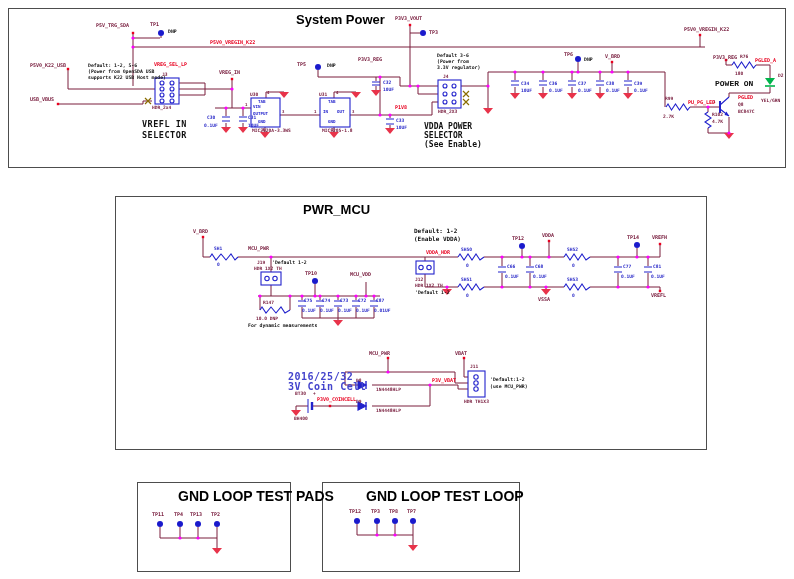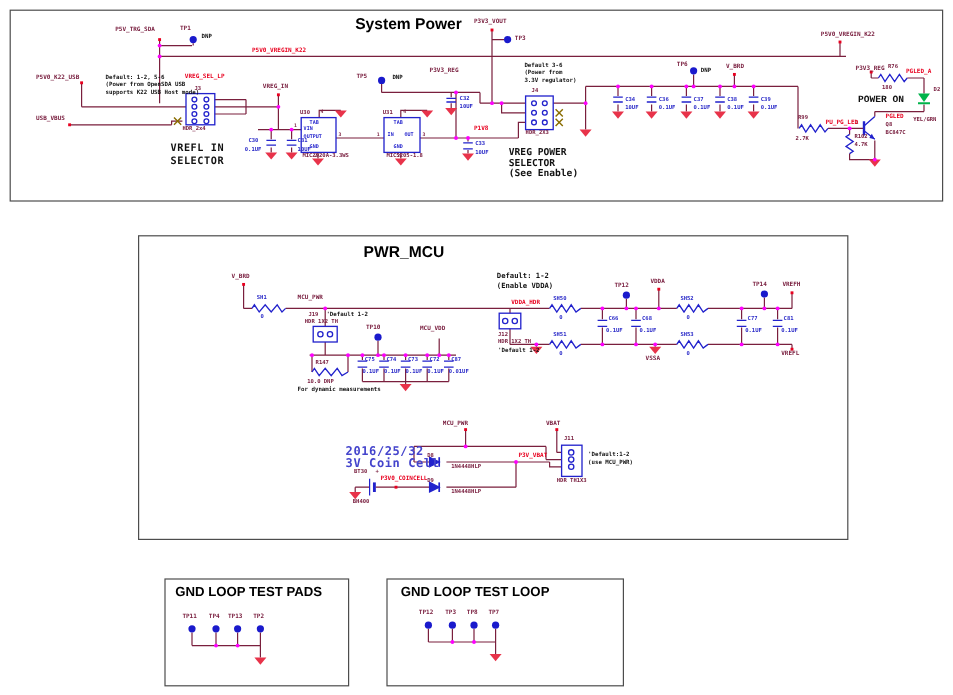--- a/index.html
+++ b/index.html
@@ -2,21 +2,21 @@
 <html><head>
 <meta charset="utf-8">
 <style>
   html,body{margin:0;padding:0;background:#ffffff;}
   #canvas{position:relative;width:794px;height:579px;background:#fff;overflow:hidden;
           font-family:"DejaVu Sans Mono",monospace;}
   svg{position:absolute;left:0;top:0;}
   .box{position:absolute;border:1px solid #4d4d4d;background:transparent;}
   .lbl{position:absolute;white-space:pre;line-height:1.15;}
   .title{font-family:"Liberation Sans","DejaVu Sans",sans-serif;font-size:13px;font-weight:bold;color:#000;}
-  .boxtitle{font-family:"Liberation Sans","DejaVu Sans",sans-serif;font-size:11px;font-weight:bold;color:#000;}
+  .boxtitle{font-family:"Liberation Sans","DejaVu Sans",sans-serif;font-size:14px;font-weight:bold;color:#000;margin-left:32px;}
   .cap{font-size:8.5px;font-weight:bold;color:#111;letter-spacing:0.5px;}
   .cap2{font-size:8px;font-weight:bold;color:#111;}
   .pow{font-family:"Liberation Sans",sans-serif;font-size:8px;font-weight:bold;color:#111;}
   .net{font-size:5px;font-weight:bold;color:#7a2040;}
   .red{font-size:5px;font-weight:bold;color:#e8001f;}
   .blu{font-size:4.6px;font-weight:bold;color:#2a2ac8;}
   .ref{font-size:4.6px;font-weight:bold;color:#7a2040;}
   .pin{font-size:4.2px;font-weight:bold;color:#2222cc;}
   .num{font-size:4px;font-weight:bold;color:#7a2040;}
   .blk{font-size:4.8px;font-weight:bold;color:#111;}
@@ -334,21 +334,21 @@
   <span class="lbl num" style="left:331px;top:128px;">2</span>
   <span class="lbl num" style="left:336px;top:91px;">4</span>
   <span class="lbl red" style="left:395px;top:105px;">P1V8</span>
   <span class="lbl blu" style="left:396px;top:118px;">C33</span>
   <span class="lbl blu" style="left:396px;top:125px;">10UF</span>
   <span class="lbl blk" style="left:437px;top:53px;">Default 3-6</span>
   <span class="lbl blk" style="left:437px;top:59px;">(Power from</span>
   <span class="lbl blk" style="left:437px;top:65px;">3.3V regulator)</span>
   <span class="lbl ref" style="left:443px;top:74px;">J4</span>
   <span class="lbl ref" style="left:438px;top:109px;">HDR_2X3</span>
-  <span class="lbl cap2" style="left:424px;top:122px;">VREG POWER</span>
+  <span class="lbl cap2" style="left:424px;top:122px;">VDDA POWER</span>
   <span class="lbl cap2" style="left:424px;top:131px;">SELECTOR</span>
   <span class="lbl cap2" style="left:424px;top:140px;">(See Enable)</span>
   <span class="lbl net" style="left:564px;top:52px;">TP6</span>
   <span class="lbl blk" style="left:584px;top:57px;">DNP</span>
   <span class="lbl net" style="left:605px;top:54px;">V_BRD</span>
   <span class="lbl blu" style="left:521px;top:81px;">C34</span>
   <span class="lbl blu" style="left:521px;top:88px;">10UF</span>
   <span class="lbl blu" style="left:549px;top:81px;">C36</span>
   <span class="lbl blu" style="left:549px;top:88px;">0.1UF</span>
   <span class="lbl blu" style="left:578px;top:81px;">C37</span>

